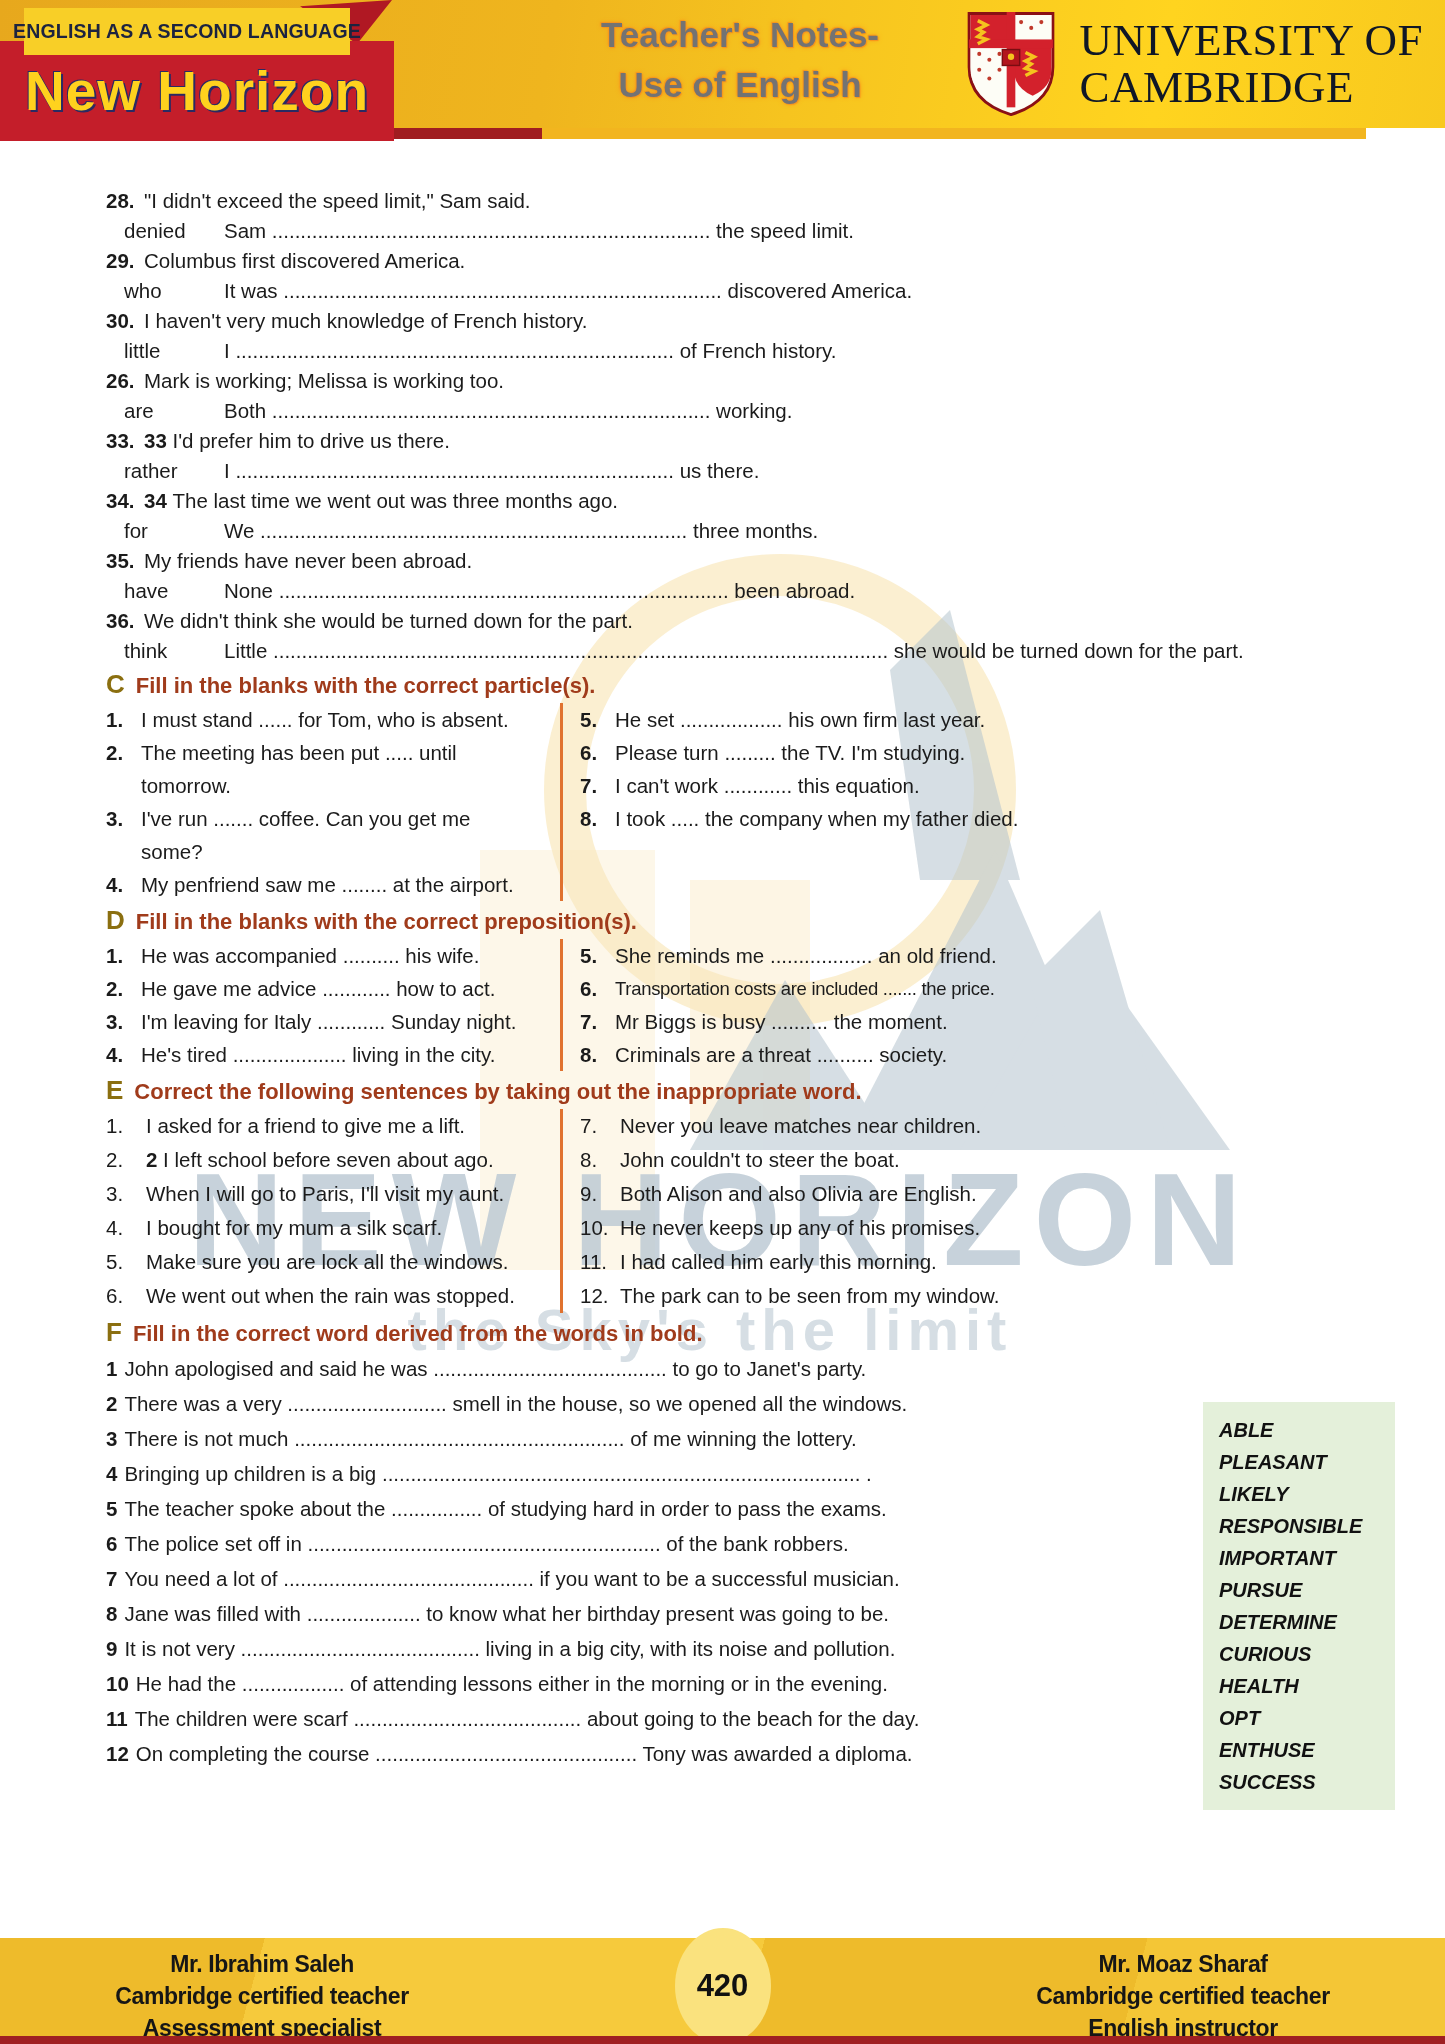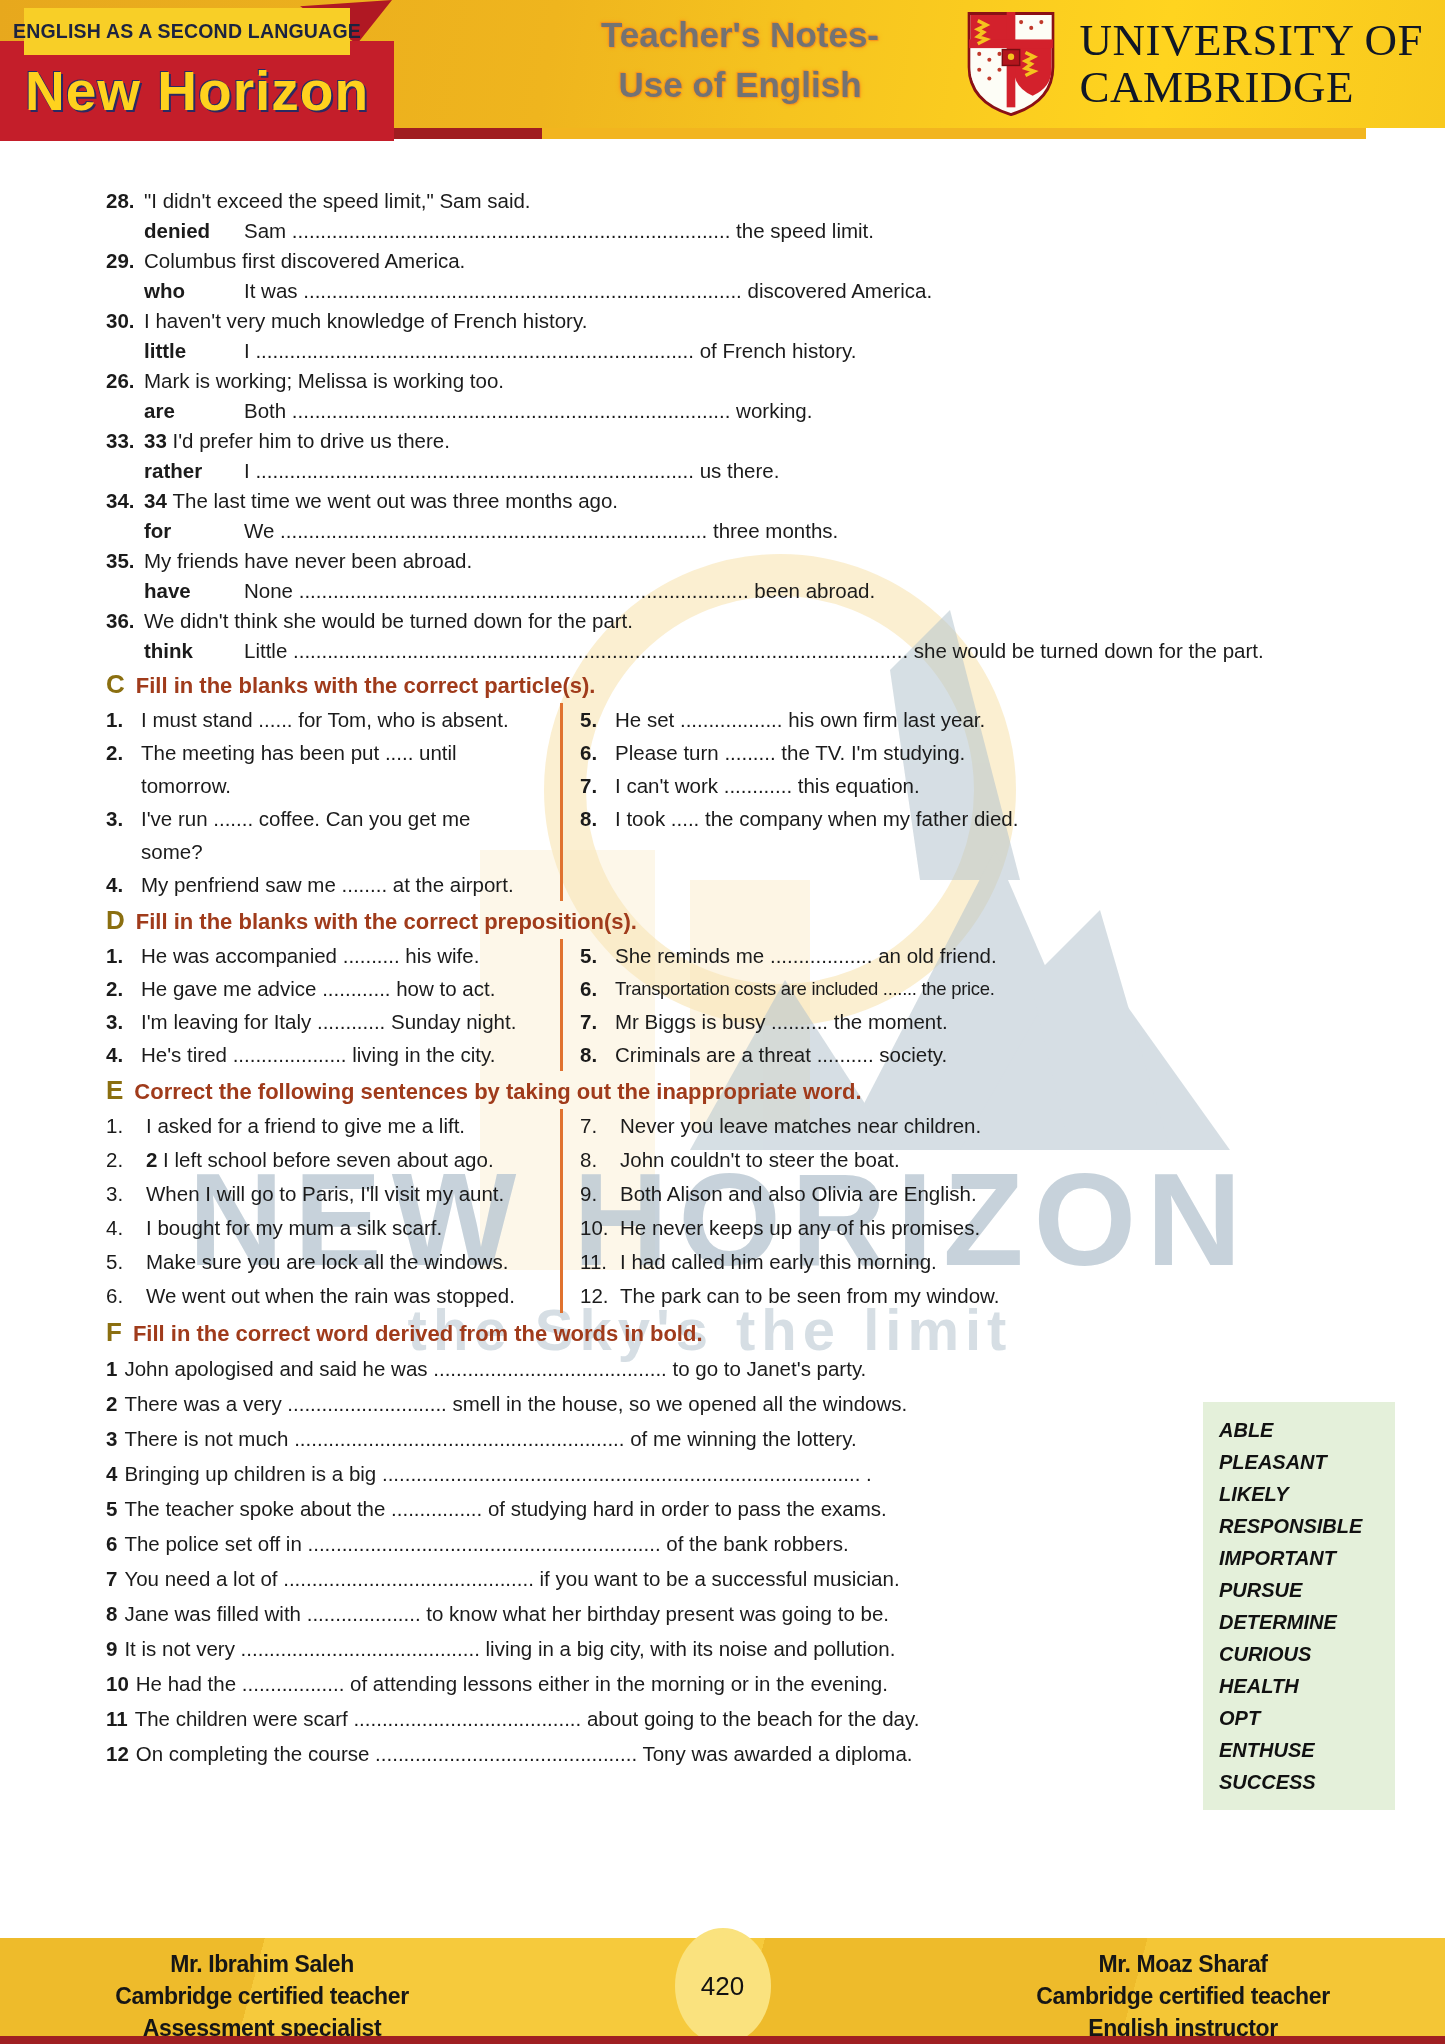--- a/index.html
+++ b/index.html
@@ -29,21 +29,21 @@
   
   .watermark{position:absolute;left:90px;top:550px;width:1270px;height:840px;z-index:1;pointer-events:none;}
 
   
   .content{position:absolute;top:186px;left:106px;right:38px;z-index:2;}
   .t-item div{white-space:nowrap;}
   .t-s{font-size:20.5px;line-height:30px;}
   .t-num{display:inline-block;min-width:38px;font-weight:800;}
   .bp{font-weight:800;}
   .t-a{font-size:20.5px;line-height:30px;display:flex;}
-  .t-kw{font-weight:700;margin-left:38px;width:100px;flex:0 0 100px;}
+  .t-kw{font-weight:400;margin-left:18px;width:100px;flex:0 0 100px;}
 
   .sec-head{font-size:22px;font-weight:800;color:#a03b1b;line-height:30px;margin:3px 0 2px 0;}
   .sec-letter{font-size:26px;color:#8b6f10;margin-right:11px;font-weight:800;}
 
   .twocol{position:relative;display:grid;grid-template-columns:454px 1fr;margin-bottom:4px;}
   .colL{padding-right:8px;}
   .colR{border-left:3px solid #e0722f;padding-left:17px;}
   .li{display:flex;font-size:20.5px;line-height:33px;}
   .li .n{font-weight:800;flex:0 0 35px;}
   .li.plain .n{font-weight:normal;flex:0 0 40px;}
@@ -63,21 +63,21 @@
   
   .footer{position:absolute;left:0;bottom:8px;width:100%;height:98px;z-index:4;
           background:linear-gradient(105deg,#eebb2b 0 18%,#f6ca3c 18% 52%,#eebb2b 52% 78%,#f4c636 78%);}
   .footer-strip{position:absolute;left:0;bottom:0;width:100%;height:8px;background:#9f1f22;z-index:5;}
   .f-left,.f-right{position:absolute;top:10px;width:440px;text-align:center;
           font-size:23px;font-weight:700;line-height:32px;letter-spacing:-.4px;color:#161616;}
   .f-left{left:42px;}
   .f-right{right:42px;}
   .page-ellipse{position:absolute;left:50%;top:-10px;transform:translateX(-50%);width:96px;height:116px;
           background:#fae27e;border-radius:50%;display:flex;align-items:center;justify-content:center;}
-  .page-num{font-size:26px;font-weight:400;color:#111;text-align:right;}
+  .page-num{font-size:31px;font-weight:700;color:#111;text-align:right;}
 </style>
 </head>
 <body>
 
 <div class="page">
 
   <div class="header"></div>
   <div class="header-bar"></div>
 
   <div class="nh-logo">

